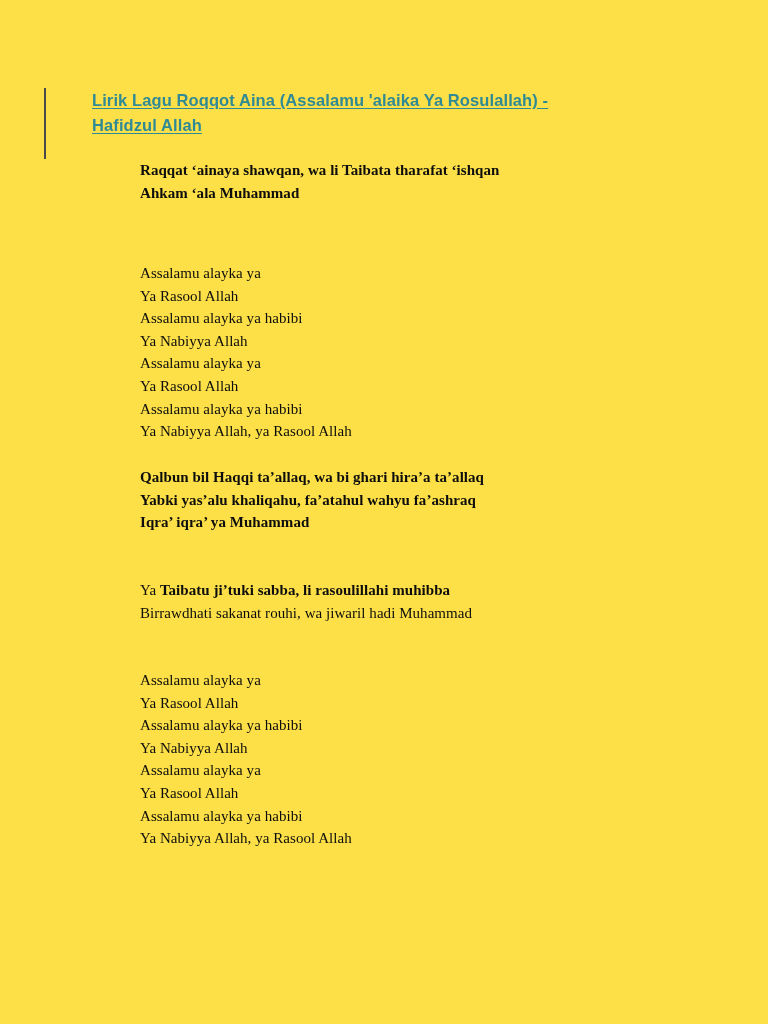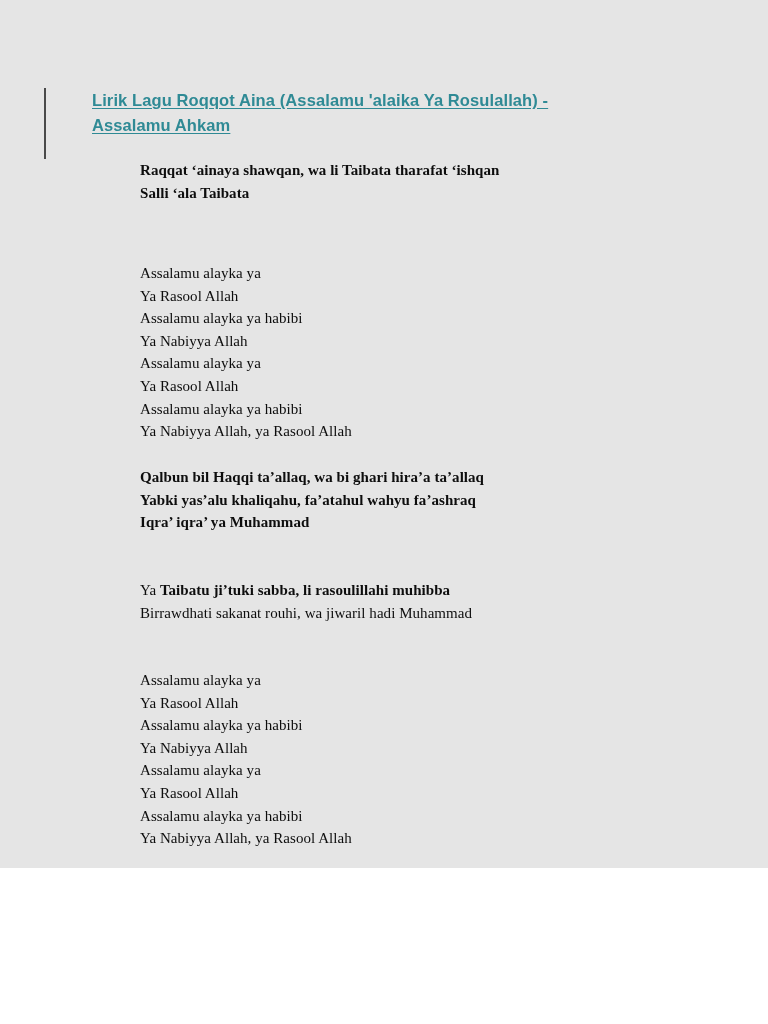--- a/index.html
+++ b/index.html
@@ -12,22 +12,22 @@
     height: 1024px;
     position: relative;
     font-family: "Liberation Sans", sans-serif;
     -webkit-font-smoothing: antialiased;
   }
 
   #page {
     position: absolute;
     top: 0; left: 0;
     width: 768px;
-    height: 868px;
-    background: #e5e5e5;
+    height: 1024px;
+    background: #fde047;
     overflow: hidden;
   }
 
   
   #title-rule {
     position: absolute;
     left: 44px;
     top: 88px;
     width: 2px;
     height: 71px;
@@ -75,25 +75,25 @@
   #stanza-4 { top: 579px; }
   #stanza-5 { top: 669px; }
 </style>
 </head>
 <body>
 
 <div id="page">
 
   <div id="title-rule"></div>
 
-  <h1 id="doc-title"><span>Lirik Lagu Roqqot Aina (Assalamu 'alaika Ya Rosulallah) -</span><br><span>Assalamu Ahkam</span></h1>
+  <h1 id="doc-title"><span>Lirik Lagu Roqqot Aina (Assalamu 'alaika Ya Rosulallah) -</span><br><span>Hafidzul Allah</span></h1>
 
   <p class="stanza bold" id="stanza-1">
     <span class="line">Raqqat ‘ainaya shawqan, wa li Taibata tharafat ‘ishqan</span>
-    <span class="line">Salli ‘ala Taibata</span>
+    <span class="line">Ahkam ‘ala Muhammad</span>
   </p>
 
   <p class="stanza" id="stanza-2">
     <span class="line">Assalamu alayka ya</span>
     <span class="line">Ya Rasool Allah</span>
     <span class="line">Assalamu alayka ya habibi</span>
     <span class="line">Ya Nabiyya Allah</span>
     <span class="line">Assalamu alayka ya</span>
     <span class="line">Ya Rasool Allah</span>
     <span class="line">Assalamu alayka ya habibi</span>

